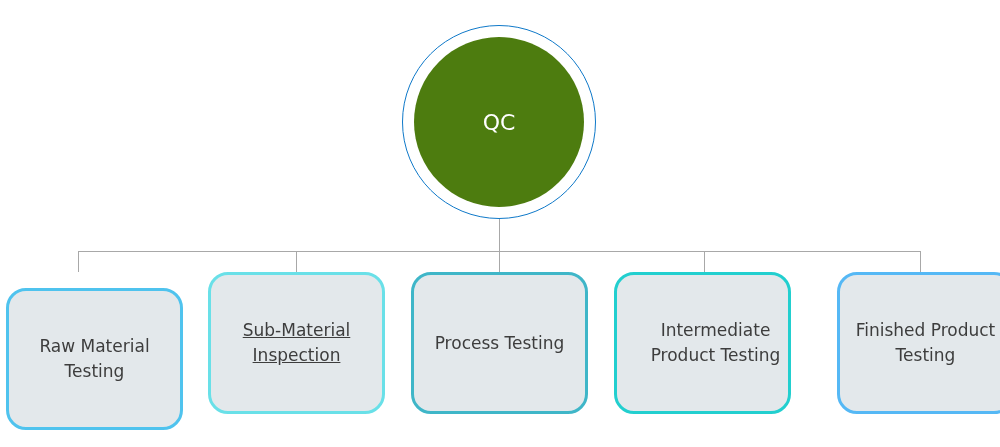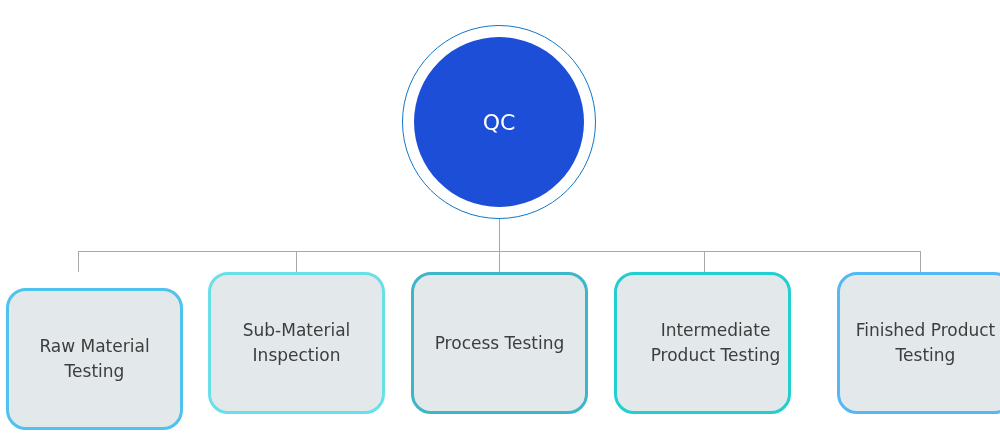--- a/index.html
+++ b/index.html
@@ -16,36 +16,36 @@
     .box { position: absolute; top: 272px; width: 177px; height: 142px; box-sizing: border-box;
            border: 3px solid; border-radius: 20px; background: #e3e8eb;
            display: flex; align-items: center; justify-content: center; text-align: center;
            color: #3d3d3d; font-size: 17px; line-height: 25px; padding: 0 6px; }
   </style>
 </head>
 <body>
 
 <div>
   <div class="ring" style="border-color: rgb(15, 121, 201);"></div>
-  <div class="core" style="background: #1d4ed8;">
+  <div class="core" style="background: #4d7c0f;">
     <span>QC</span>
   </div>
 
   <div class="vline" style="left: 499px; top: 219px; height: 33px; background: rgb(168, 168, 168);"></div>
   <div class="hline" style="background: rgb(168, 168, 168);"></div>
   <div class="vline" style="left: 78px; top: 251px; height: 21px; background: rgb(168, 168, 168);"></div>
   <div class="vline" style="left: 296px; top: 251px; height: 21px; background: rgb(168, 168, 168);"></div>
   <div class="vline" style="left: 499px; top: 251px; height: 21px; background: rgb(168, 168, 168);"></div>
   <div class="vline" style="left: 704px; top: 251px; height: 21px; background: rgb(168, 168, 168);"></div>
   <div class="vline" style="left: 920px; top: 251px; height: 21px; background: rgb(168, 168, 168);"></div>
 
   <div class="box" style="left: 6px; border-color: rgb(79, 195, 238); margin-top: 16px;">
     <span>Raw Material Testing</span>
   </div>
-  <div class="box" style="left: 208px; border-color: rgb(105, 224, 232);">
+  <div class="box" style="left: 208px; border-color: rgb(105, 224, 232); text-decoration: underline;">
     <span>Sub-Material Inspection</span>
   </div>
   <div class="box" style="left: 411px; border-color: rgb(63, 182, 200); align-items: center;">
     <span>Process Testing</span>
   </div>
   <div class="box" style="left: 614px; border-color: rgb(34, 207, 207); padding-left: 32px;">
     <span>Intermediate Product Testing</span>
   </div>
   <div class="box" style="left: 837px; border-color: rgb(85, 184, 245);">
     <span>Finished Product Testing</span>

